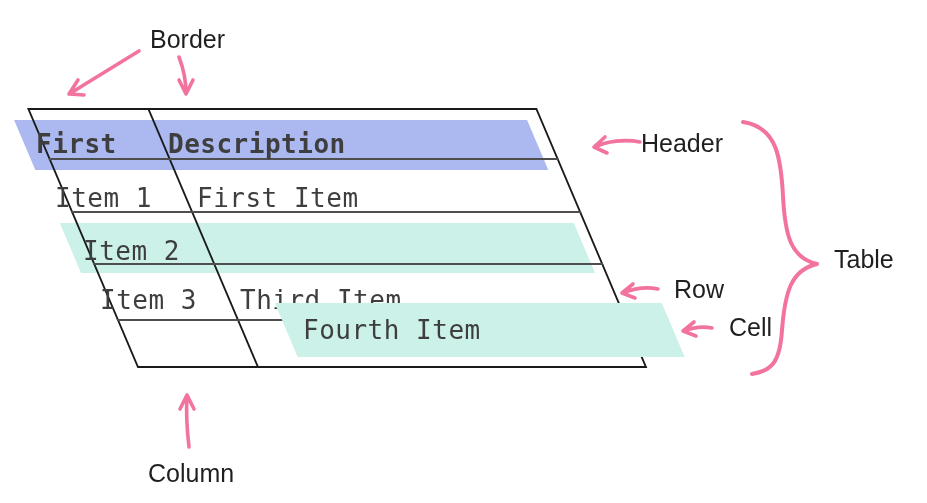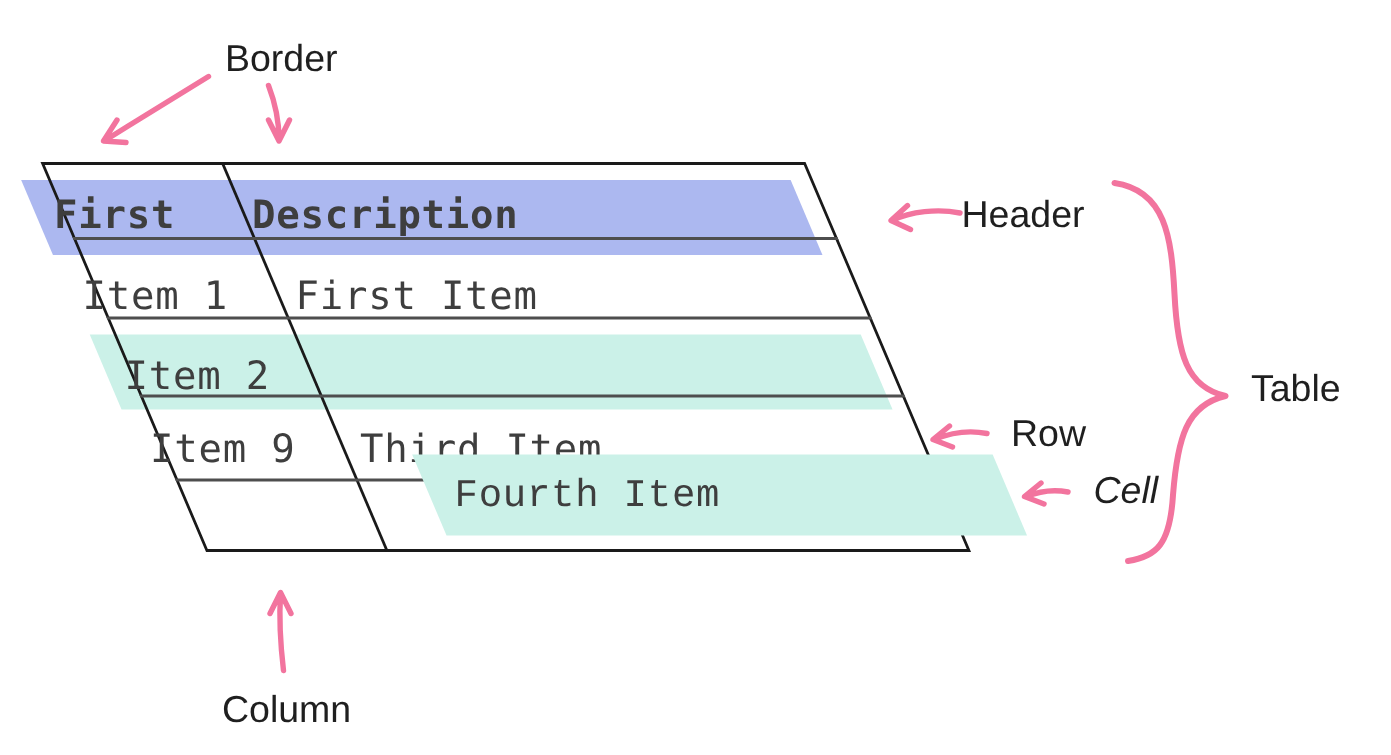--- a/index.html
+++ b/index.html
@@ -67,39 +67,39 @@
     <div class="hline h2" style="background-color: rgb(78, 78, 78);"></div>
     <div class="hline h3" style="background-color: rgb(78, 78, 78);"></div>
     <div class="hline h4" style="background-color: rgb(78, 78, 78);"></div>
   </div>
 
   <div class="tbl-text hdr t-name" style="color: rgb(62, 62, 62);">First</div>
   <div class="tbl-text hdr t-desc" style="color: rgb(62, 62, 62);">Description</div>
   <div class="tbl-text t-r1c1" style="color: rgb(62, 62, 62);">Item 1</div>
   <div class="tbl-text t-r1c2" style="color: rgb(62, 62, 62);">First Item</div>
   <div class="tbl-text t-r2c1" style="color: rgb(62, 62, 62);">Item 2</div>
-  <div class="tbl-text t-r3c1" style="color: rgb(62, 62, 62);">Item 9</div>
+  <div class="tbl-text t-r3c1" style="color: rgb(62, 62, 62);">Item 3</div>
   <div class="tbl-text t-r3c2" style="color: rgb(62, 62, 62);">Third Item</div>
 
   <div class="cell-layer">
     <div class="cell-band" style="background-color: rgb(203, 241, 232);"></div>
   </div>
-  <div class="tbl-text t-r4c2" style="color: rgb(62, 62, 62); font-family: Liberation Mono, monospace;">Fourth Item</div>
+  <div class="tbl-text t-r4c2" style="color: rgb(62, 62, 62);">Fourth Item</div>
 
   <svg class="annot-svg" width="927" height="503" viewBox="0 0 927 503">
     <g fill="none" stroke-width="3.6" stroke-linecap="round" stroke-linejoin="round" stroke="#f2749e">
       <path d="M139,51 C121,62 95,78 71,93 M84,95 L69,94 L78,80"></path>
       <path d="M179,57 C184,70 186,82 186,93 M179,80 L186,94 L193,80"></path>
       <path d="M640,142 C625,139 607,141 595,147 M607,153 L594,147 L605,137"></path>
       <path d="M658,289 C648,287 635,288 623,293 M635,298 L622,293 L633,284"></path>
       <path d="M712,328 C702,326 694,327 684,331 M696,336 L683,331 L694,322"></path>
       <path d="M189,447 C187,430 186,412 187,396 M180,409 L187,395 L194,409"></path>
       <path stroke-width="4" d="M743,122 C777,127 781,158 783,196 C785,236 791,258 817,264 C791,270 785,292 782,330 C780,363 771,371 752,374"></path>
     </g>
   </svg>
 
   <div class="lbl lbl-border" style="color: rgb(31, 31, 31);">Border</div>
   <div class="lbl lbl-header" style="color: rgb(31, 31, 31);">Header</div>
   <div class="lbl lbl-table" style="color: rgb(31, 31, 31);">Table</div>
   <div class="lbl lbl-row" style="color: rgb(31, 31, 31);">Row</div>
-  <div class="lbl lbl-cell" style="color: rgb(31, 31, 31); font-style: italic;">Cell</div>
+  <div class="lbl lbl-cell" style="color: rgb(31, 31, 31);">Cell</div>
   <div class="lbl lbl-column" style="color: rgb(31, 31, 31);">Column</div>
 </div>
 
 </body></html>

